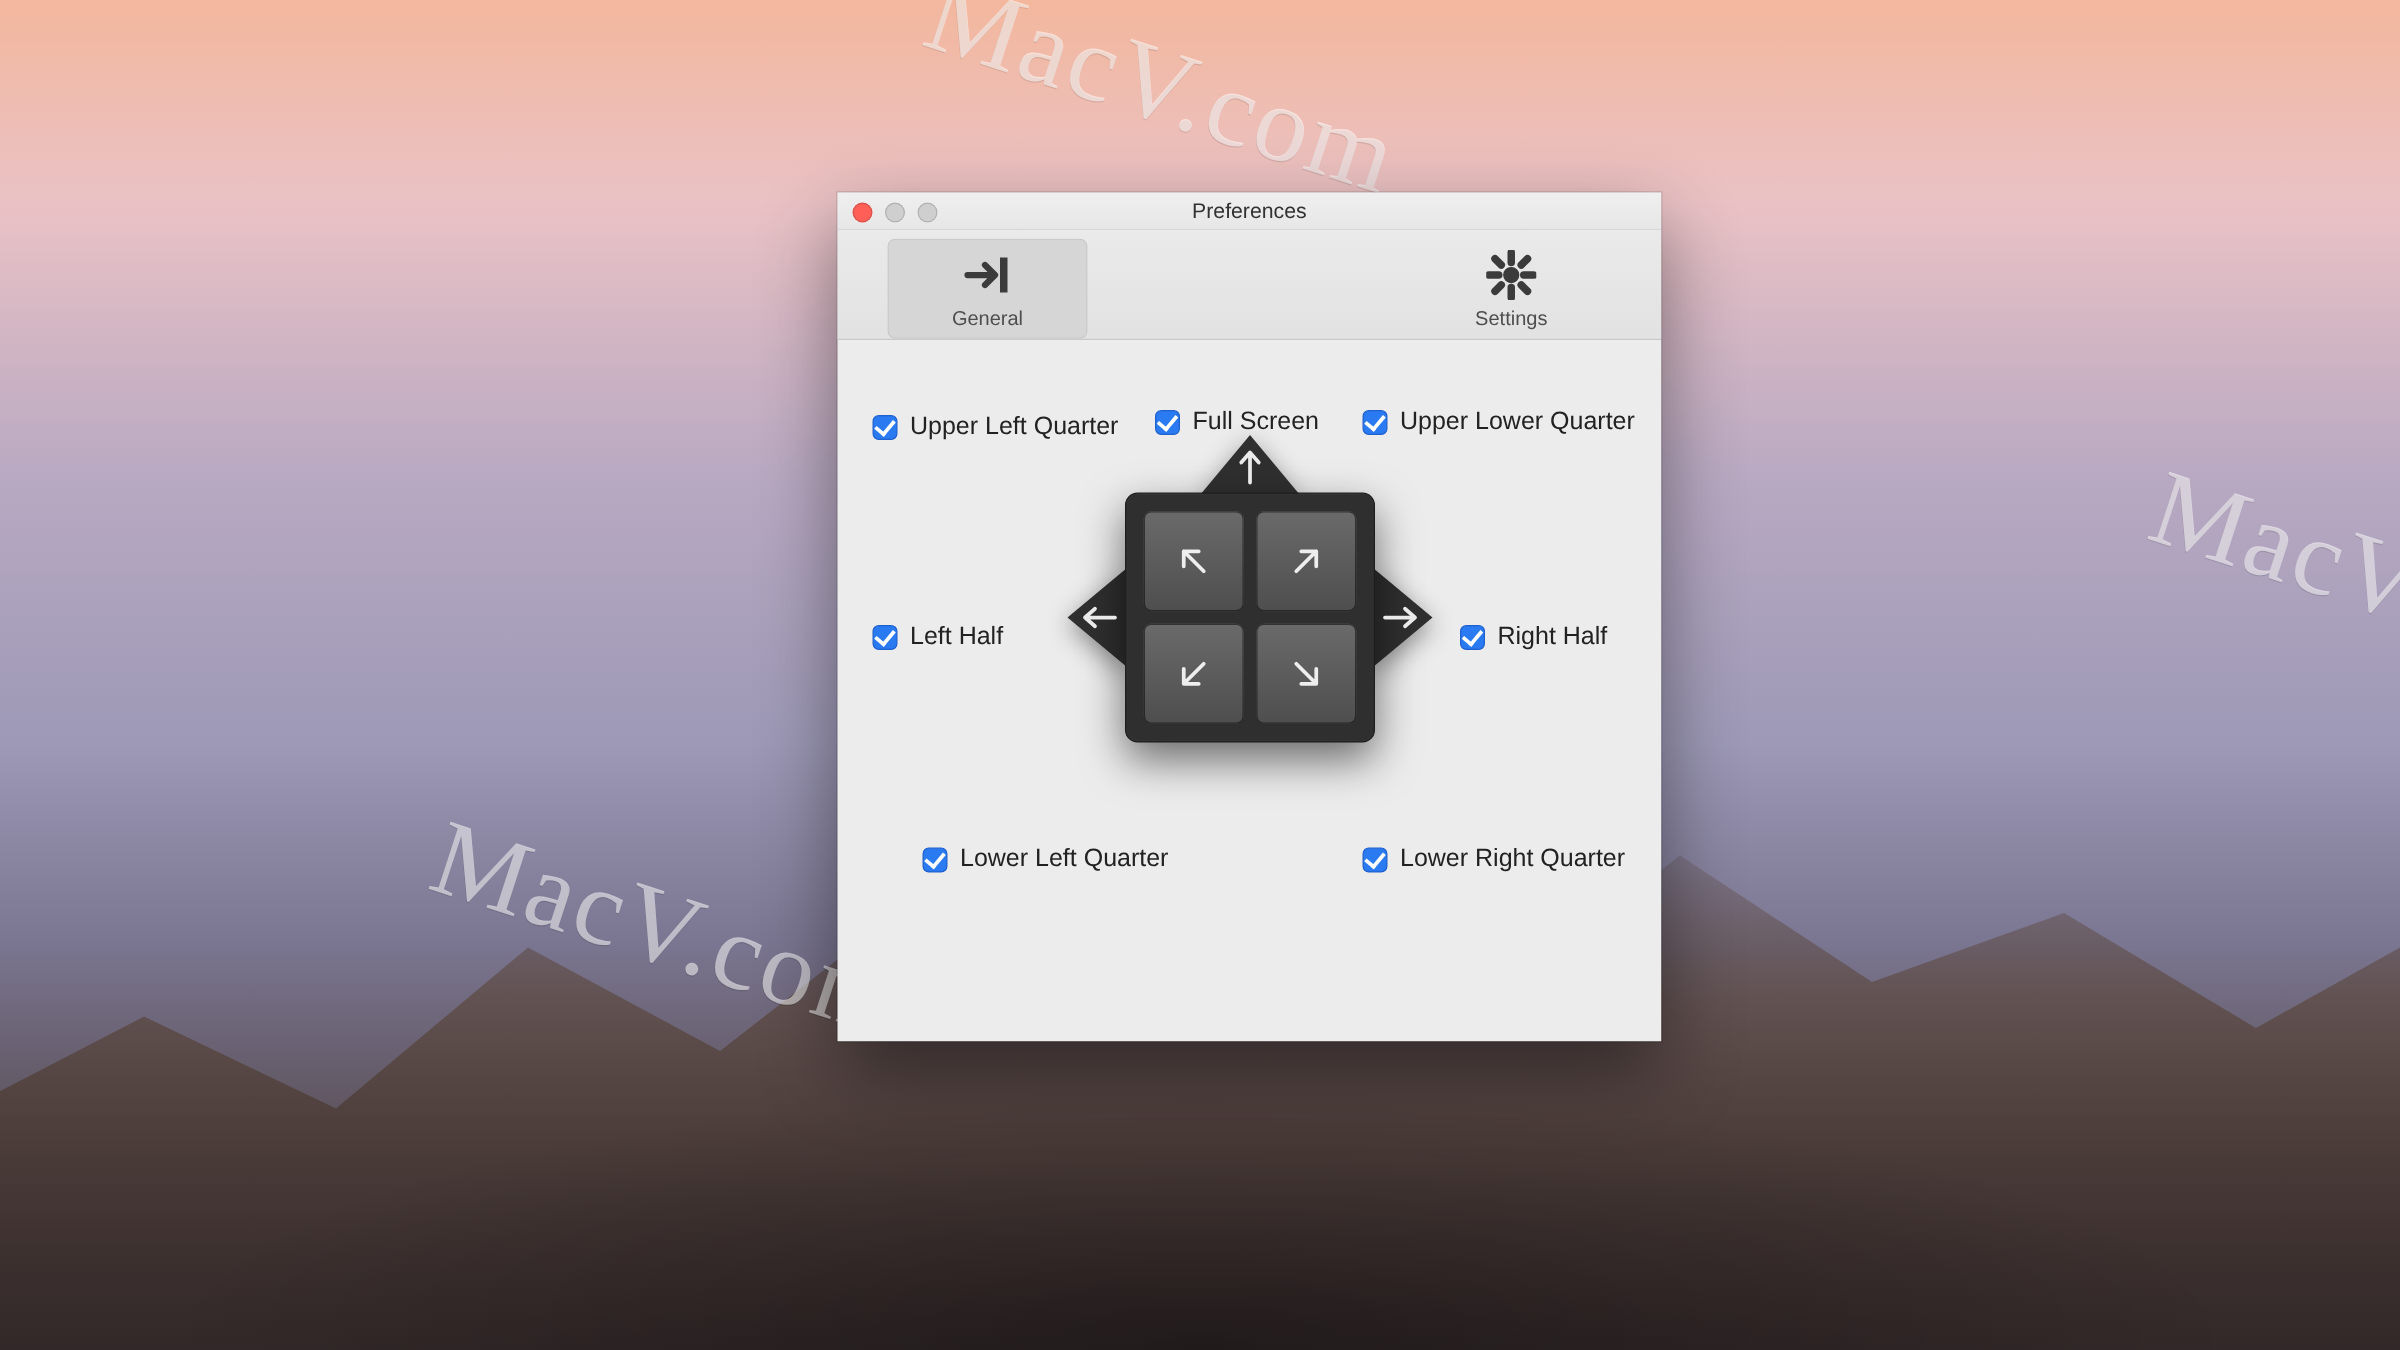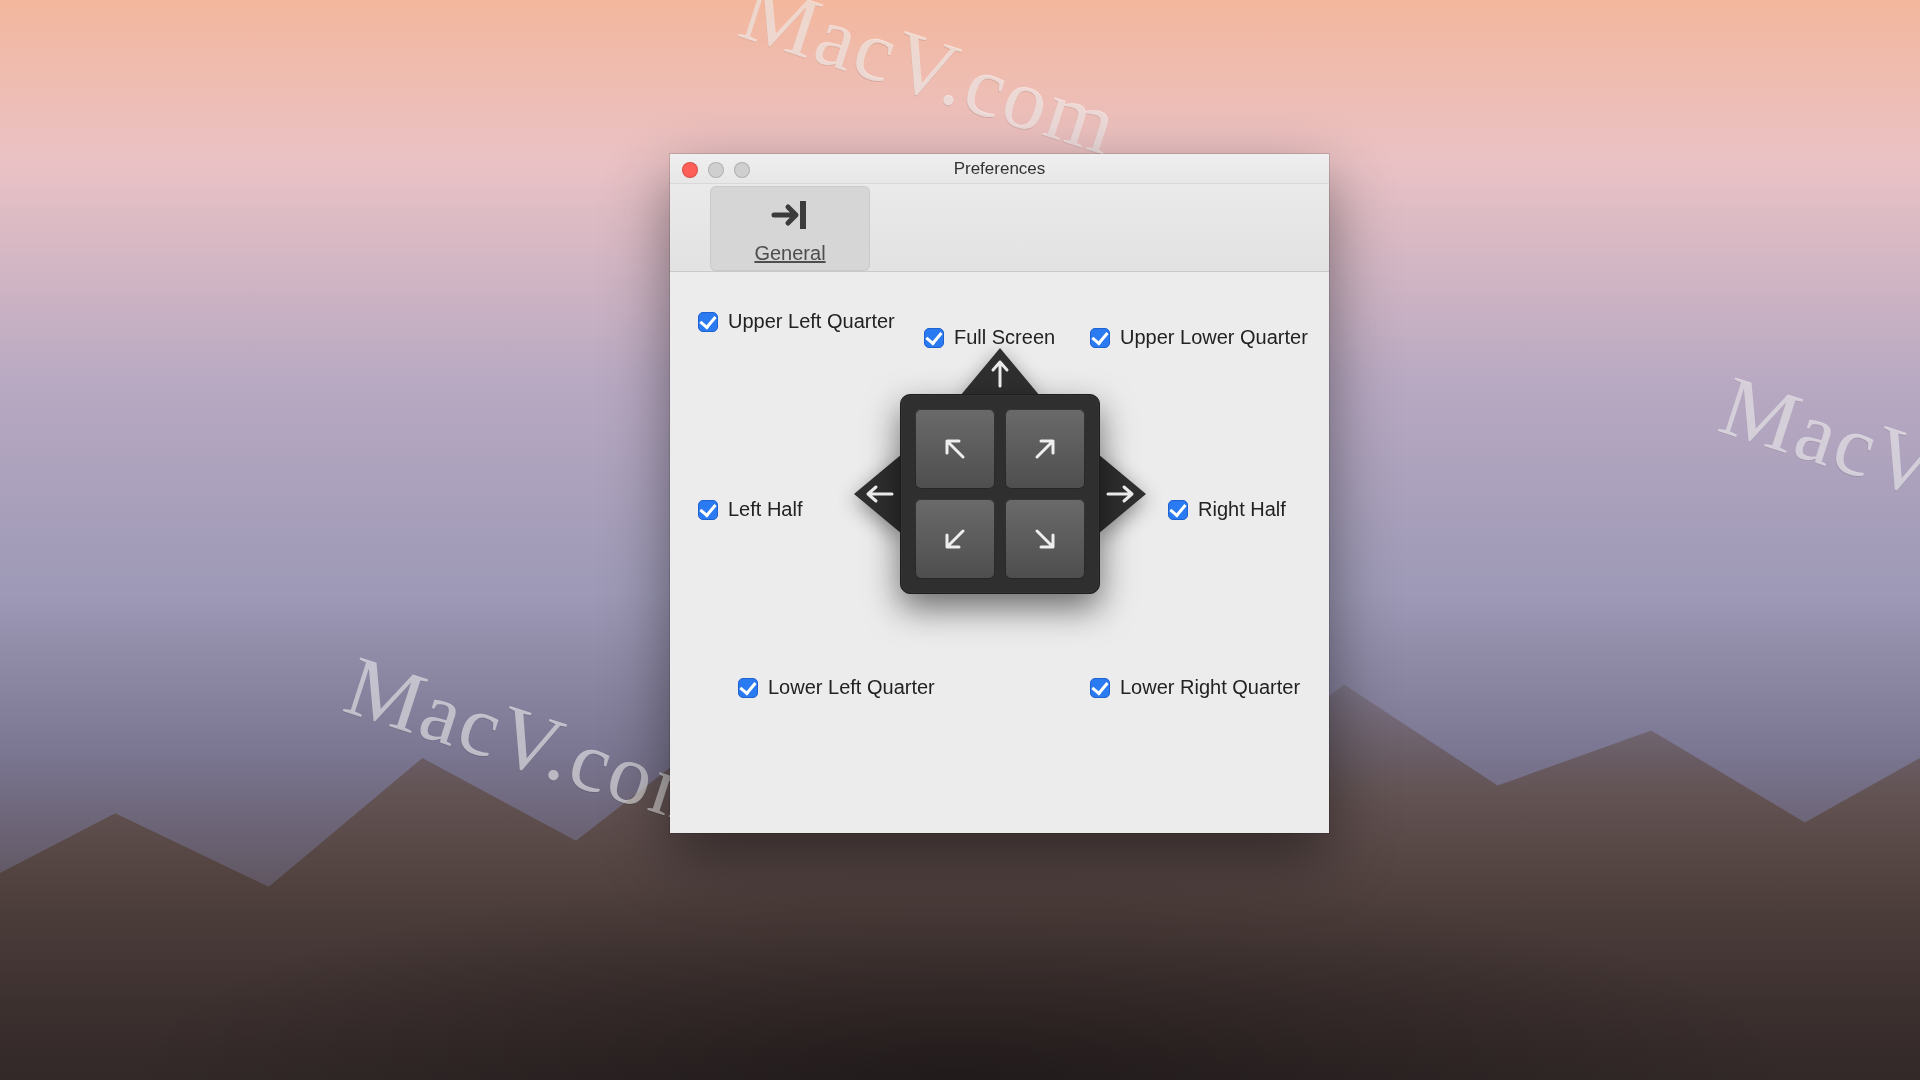--- a/index.html
+++ b/index.html
@@ -54,21 +54,21 @@
   .title { font-size:17px; color:#323232; }
 
   .toolbar {
     height:88px; background:linear-gradient(#eaeaea,#e2e2e2);
     border-bottom:1px solid #c9c9c9;
     display:flex; align-items:flex-end; justify-content:space-between;
     padding:0 40px;
   }
   .tool { width:160px; display:flex; flex-direction:column; align-items:center; gap:6px; padding:8px 0 6px; border-radius:6px; }
   .tool.sel { background:#d6d6d6; box-shadow: inset 0 0 0 1px rgba(0,0,0,0.06); }
-  .tool .lbl { font-size:20px; color:#4e4e4e;text-decoration:underline; }
+  .tool .lbl { font-size:16px; color:#4e4e4e; }
   .tool .ico { width:42px; height:42px; display:flex; align-items:center; justify-content:center; }
   .tool svg { fill:#3b3b3b; stroke:#3b3b3b; }
 
   .content { position:relative; padding:40px 26px 30px; height:calc(100% - 118px); }
 
   .checkbox { display:flex; align-items:center; gap:10px; position:absolute; }
   .checkbox input { width:20px; height:20px; appearance:none; border-radius:5px; background:#fff; border:1px solid #b7b7b7; position:relative; }
   .checkbox input:checked { background:#2a7af2; border-color:#1f62cf; }
   .checkbox input:checked::after { content:""; position:absolute; left:4px; top:0px; width:7px; height:12px; border:solid #fff; border-width:0 3px 3px 0; transform:rotate(40deg); }
   .checkbox span { font-size:20px; color:#222; }
@@ -125,24 +125,42 @@
     <div class="toolbar">
       <div class="tool sel">
         <div class="ico">
           <svg viewBox="0 0 40 40" width="40" height="40">
               <path d="M4 20 L24 20 M18 12 L26 20 L18 28" stroke-width="5" fill="none" stroke-linecap="round" stroke-linejoin="round"></path>
               <rect x="30" y="6" width="6" height="28" fill="#3b3b3b" stroke="none"></rect>
             </svg>
         </div>
         <div class="lbl">General</div>
       </div>
+      <div class="tool">
+        <div class="ico">
+          <svg viewBox="0 0 40 40" width="40" height="40">
+              <circle cx="20" cy="20" r="6" fill="#3b3b3b"></circle>
+              <g stroke="#3b3b3b" stroke-width="6" stroke-linecap="round">
+                <line x1="20" y1="2" x2="20" y2="10"></line>
+                <line x1="20" y1="30" x2="20" y2="38"></line>
+                <line x1="2" y1="20" x2="10" y2="20"></line>
+                <line x1="30" y1="20" x2="38" y2="20"></line>
+                <line x1="7" y1="7" x2="12" y2="12"></line>
+                <line x1="28" y1="28" x2="33" y2="33"></line>
+                <line x1="33" y1="7" x2="28" y2="12"></line>
+                <line x1="12" y1="28" x2="7" y2="33"></line>
+              </g>
+            </svg>
+        </div>
+        <div class="lbl">Settings</div>
+      </div>
     </div>
 
     <div class="content">
-      <label class="checkbox" style="left:28px; top:38px;">
+      <label class="checkbox" style="left:28px; top:58px;">
         <input type="checkbox" checked="" style="">
         <span>Upper Left Quarter</span>
       </label>
       <label class="checkbox" style="left:254px; top:54px;">
         <input type="checkbox" checked="" style="">
         <span>Full Screen</span>
       </label>
       <label class="checkbox" style="left:420px; top:54px;">
         <input type="checkbox" checked="" style="">
         <span>Upper Lower Quarter</span>

